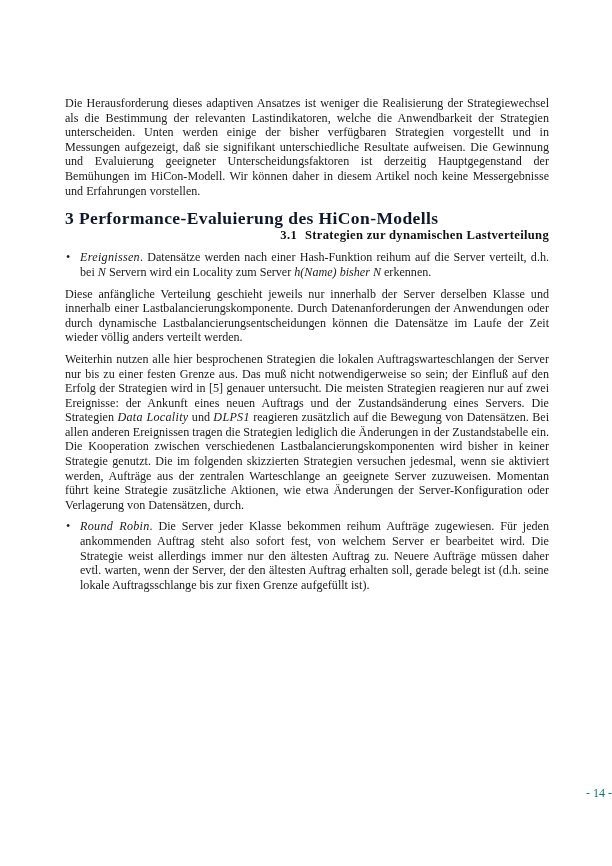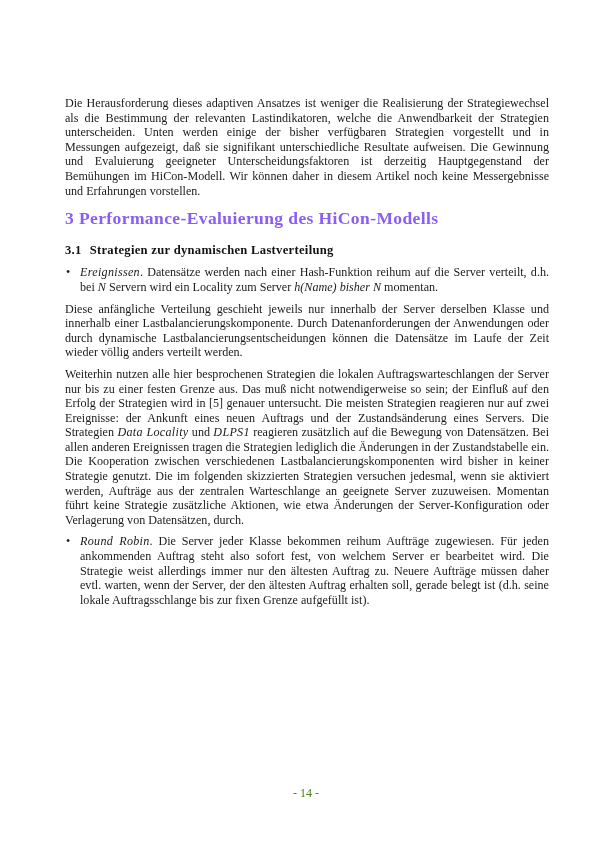--- a/index.html
+++ b/index.html
@@ -5,50 +5,50 @@
   html, body { margin: 0; padding: 0; background: #ffffff; }
   body { width: 612px; height: 866px; position: relative; overflow: hidden; }
   .page {
     position: absolute; left: 65px; top: 96px; width: 484px;
     font-family: "Liberation Serif", serif; font-size: 12.1px; line-height: 14.6px;
     color: #1a1a1a;
   }
   p { margin: 0 0 7px 0; text-align: justify; }
   .h1 {
     font-family: "Liberation Serif", serif; font-weight: bold; font-size: 17.5px;
-    letter-spacing: 0.4px; margin: 13px 0 17px 0; color: #8b5cf6;
+    letter-spacing: 0.4px; margin: 13px 0 2px 0; color: #0f172a;
   }
   .h2 {
     font-family: "Liberation Serif", serif; font-weight: bold; font-size: 12.6px;
-    letter-spacing: 0.3px; margin: 0 0 8px 0; color: #111;
+    letter-spacing: 0.3px; margin: 0 0 8px 0; color: #111; text-align: right;
   }
   .h2 .num { margin-right: 8px; }
   ul { list-style: none; margin: 0 0 7px 0; padding: 0; }
   li { position: relative; padding-left: 15px; margin-bottom: 6px; text-align: justify; }
   li::before { content: "•"; position: absolute; left: 1px; top: 0; }
   .term { font-style: italic; letter-spacing: 0.3px; }
   i { font-style: italic; }
   .pagenum {
-    position: absolute; left: 0; width: 612px; top: 786px; text-align: center;
-    font-family: "Liberation Serif", serif; font-size: 12px; color: #4d7c0f;
+    position: absolute; left: 0; width: 612px; top: 786px; text-align: right;
+    font-family: "Liberation Serif", serif; font-size: 12px; color: #0f766e;
   }
 </style>
 </head>
 <body>
 
 <div class="page">
   <p>Die Herausforderung dieses adaptiven Ansatzes ist weniger die Realisierung der Strategiewechsel als die Bestimmung der relevanten Lastindikatoren, welche die Anwendbarkeit der Strategien unterscheiden. Unten werden einige der bisher verfügbaren Strategien vorgestellt und in Messungen aufgezeigt, daß sie signifikant unterschiedliche Resultate aufweisen. Die Gewinnung und Evaluierung geeigneter Unterscheidungsfaktoren ist derzeitig Hauptgegenstand der Bemühungen im HiCon-Modell. Wir können daher in diesem Artikel noch keine Messergebnisse und Erfahrungen vorstellen.</p>
 
   <div class="h1">3 Performance-Evaluierung des HiCon-Modells</div>
 
   <div class="h2"><span class="num">3.1</span><span>Strategien zur dynamischen Lastverteilung</span></div>
 
 
   <ul>
-    <li><span class="term">Ereignissen</span><span>. Datensätze werden nach einer Hash-Funktion reihum auf die Server verteilt, d.h. bei </span><i>N</i><span> Servern wird ein Locality zum Server </span><i>h(Name) bisher N</i><span> momentan.</span></li>
+    <li><span class="term">Ereignissen</span><span>. Datensätze werden nach einer Hash-Funktion reihum auf die Server verteilt, d.h. bei </span><i>N</i><span> Servern wird ein Locality zum Server </span><i>h(Name) bisher N</i><span> erkennen.</span></li>
   </ul>
 
   <p>Diese anfängliche Verteilung geschieht jeweils nur innerhalb der Server derselben Klasse und innerhalb einer Lastbalancierungskomponente. Durch Datenanforderungen der Anwendungen oder durch dynamische Lastbalancierungsentscheidungen können die Datensätze im Laufe der Zeit wieder völlig anders verteilt werden.</p>
 
   <p><span>Weiterhin nutzen alle hier besprochenen Strategien die lokalen Auftragswarteschlangen der Server nur bis zu einer festen Grenze aus. Das muß nicht notwendigerweise so sein; der Einfluß auf den Erfolg der Strategien wird in [5] genauer untersucht. Die meisten Strategien reagieren nur auf zwei Ereignisse: der Ankunft eines neuen Auftrags und der Zustandsänderung eines Servers. Die Strategien </span><span class="term">Data Locality</span><span> und </span><span class="term">DLPS1</span><span> reagieren zusätzlich auf die Bewegung von Datensätzen. Bei allen anderen Ereignissen tragen die Strategien lediglich die Änderungen in der Zustandstabelle ein. Die Kooperation zwischen verschiedenen Lastbalancierungskomponenten wird bisher in keiner Strategie genutzt. Die im folgenden skizzierten Strategien versuchen jedesmal, wenn sie aktiviert werden, Aufträge aus der zentralen Warteschlange an geeignete Server zuzuweisen. Momentan führt keine Strategie zusätzliche Aktionen, wie etwa Änderungen der Server-Konfiguration oder Verlagerung von Datensätzen, durch.</span></p>
 
   <ul>
     <li><span class="term">Round Robin</span><span>. Die Server jeder Klasse bekommen reihum Aufträge zugewiesen. Für jeden ankommenden Auftrag steht also sofort fest, von welchem Server er bearbeitet wird. Die Strategie weist allerdings immer nur den ältesten Auftrag zu. Neuere Aufträge müssen daher evtl. warten, wenn der Server, der den ältesten Auftrag erhalten soll, gerade belegt ist (d.h. seine lokale Auftragsschlange bis zur fixen Grenze aufgefüllt ist).</span></li>
   </ul>
 </div>

